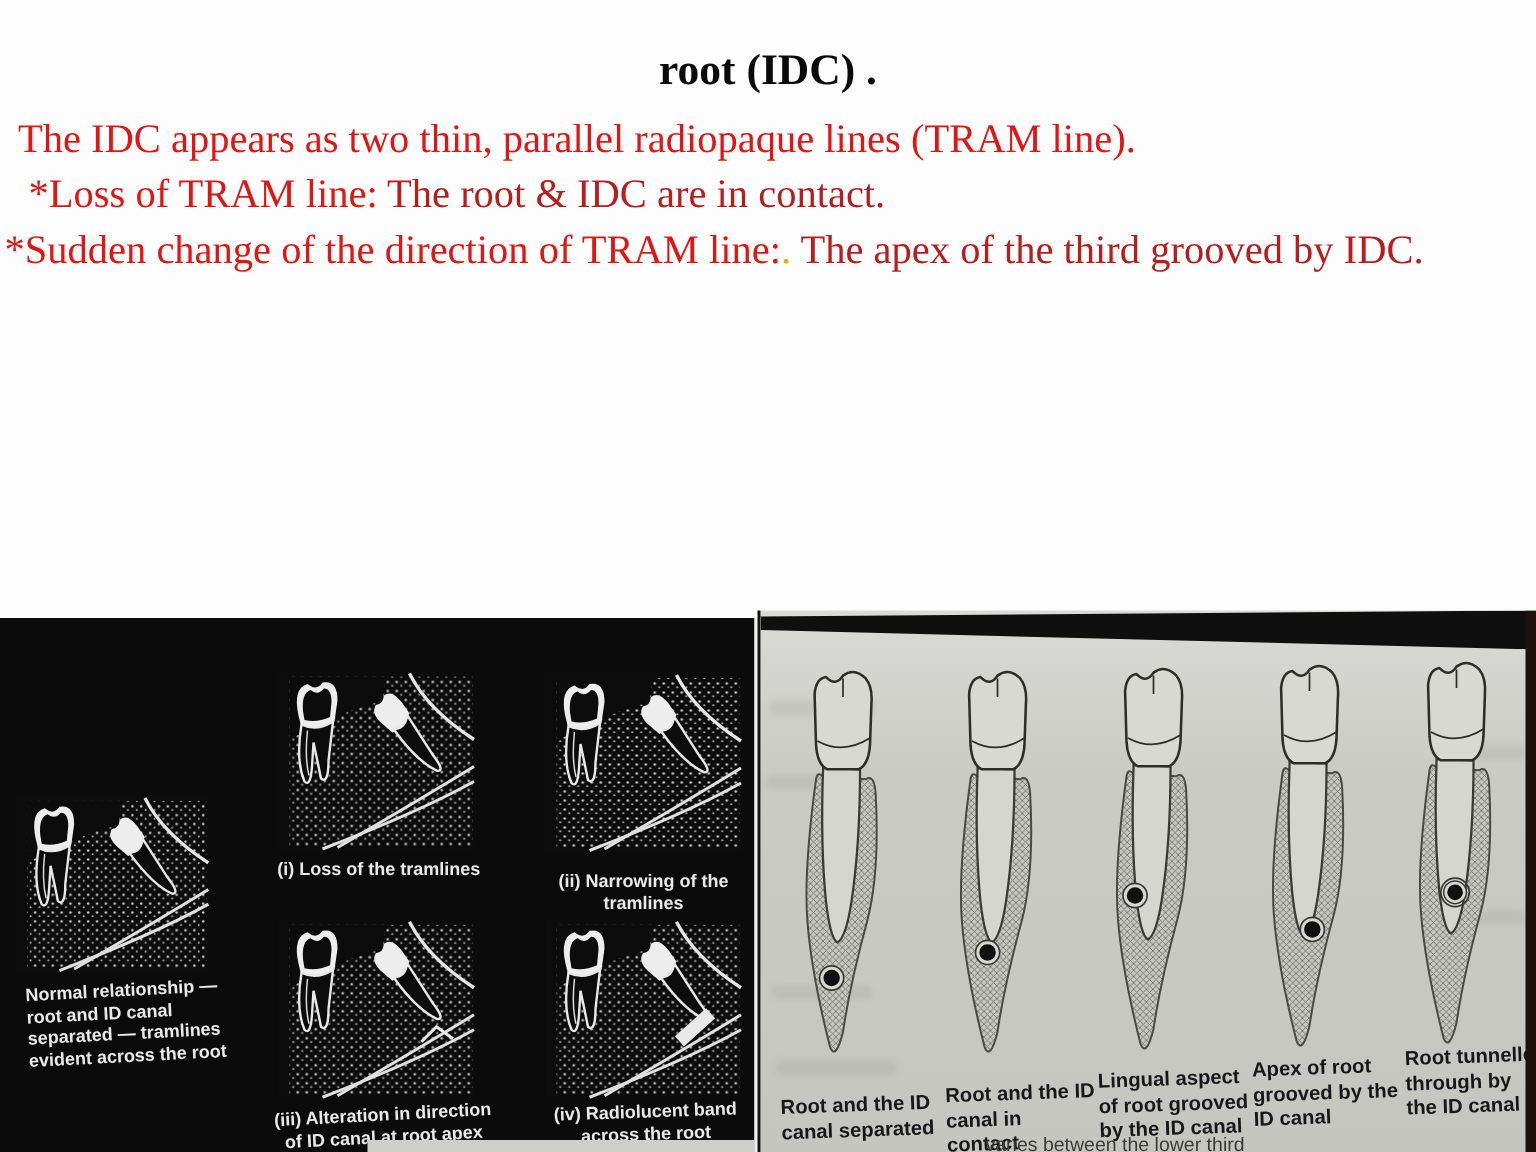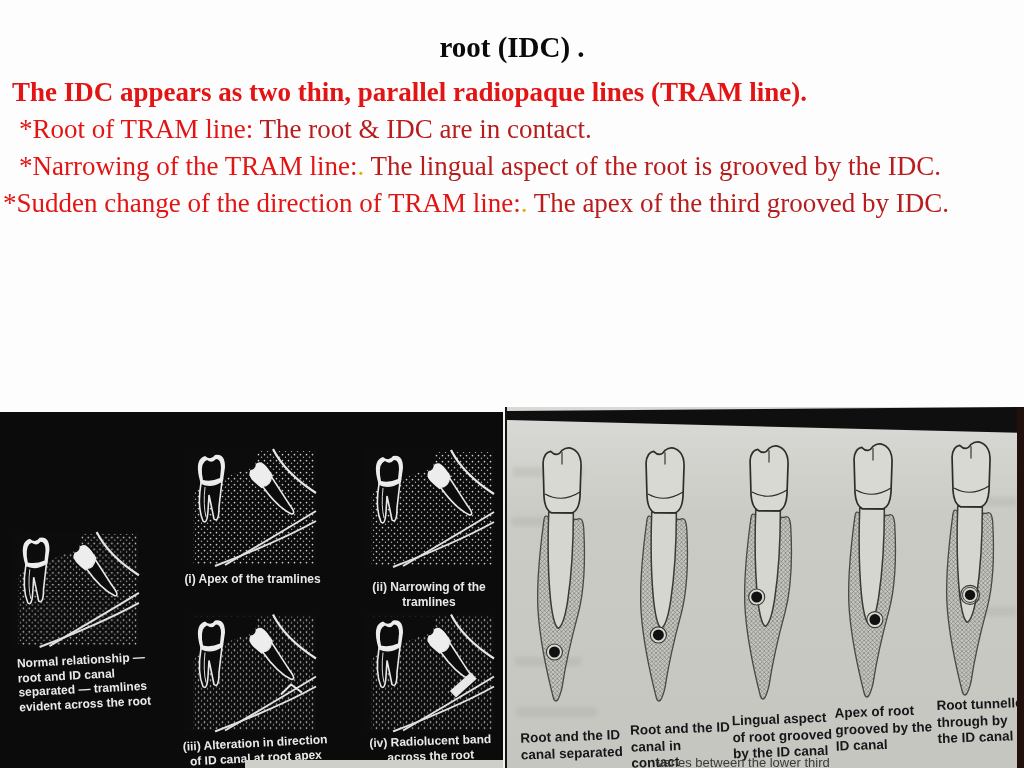--- a/index.html
+++ b/index.html
@@ -3,21 +3,21 @@
 <meta charset="utf-8">
 <style>
   html,body{margin:0;padding:0;background:#ffffff;}
   #screen{position:relative;width:1024px;height:768px;background:#fdfdfd;overflow:hidden;
           font-family:"Liberation Serif", serif;}
 
   
   .title{padding-top:28px;text-align:center;font-weight:bold;font-size:29px;line-height:38px;color:#0a0a0a;}
   .body-text{margin-top:8px;padding-left:3px;width:1002px;font-size:27px;line-height:37px;color:#121212;}
   .body-text p{margin:0;}
-  .ind-sm{text-indent:9px;font-weight:bold;}
+  .ind-sm{text-indent:9px;}
   .ind-md{text-indent:16px;}
   .seg-red{color:#e21414;}
   .seg-yellow{color:#e0b000;}
   .seg-black{color:#b91c1c;}
 
   
   .fig-left{position:absolute;left:0;top:412px;width:503px;height:356px;background:#0b0b0b;}
   .fig-left .bottom-strip{position:absolute;left:245px;top:348px;width:258px;height:8px;background:#cfcfca;}
   .panel{position:absolute;}
   .cap-left{position:absolute;color:#e9e9e9;font-family:"Liberation Sans",sans-serif;
@@ -84,22 +84,21 @@
 </svg>
 
 <div id="screen">
 
   <div class="title">
     <div>root (IDC) .</div>
   </div>
 
   <div class="body-text">
     <p class="ind-sm"><span class="seg-red">The IDC appears as two thin, parallel radiopaque lines (TRAM line).</span></p>
-    <p class="ind-md"><span class="seg-red">*Root of TRAM line:</span><span class="seg-black"> The root &amp; IDC are in contact.</span></p>
-    <p class="ind-md"><span class="seg-red">*Narrowing of the TRAM line:</span><span class="seg-yellow">.</span><span class="seg-black"> The lingual aspect of the root is grooved by the IDC.</span></p>
+    <p class="ind-md"><span class="seg-red">*Loss of TRAM line:</span><span class="seg-black"> The root &amp; IDC are in contact.</span></p>
     <p><span class="seg-red">*Sudden change of the direction of TRAM line:</span><span class="seg-yellow">.</span><span class="seg-black"> The apex of the third grooved by IDC.</span></p>
   </div>
 
   <div class="fig-left">
     <svg class="panel" style="left:10px;top:118px;width:130px;height:118px">
         <use href="#panelScene"></use>
       </svg>
     <svg class="panel" style="left:185px;top:35px;width:132px;height:120px">
         <use href="#panelScene"></use>
       </svg>
@@ -112,21 +111,21 @@
       </svg>
     <svg class="panel" style="left:363px;top:200px;width:132px;height:121px" viewBox="0 0 132 120">
         <use href="#panelScene"></use>
         <rect x="96" y="58" width="9" height="28" fill="#e8e8e8" transform="rotate(48 100 72)"></rect>
       </svg>
 
     <div class="cap-left" style="left:18px;top:240px;width:170px;transform:rotate(-3deg)">Normal relationship —
 root and ID canal
 separated — tramlines
 evident across the root</div>
-    <div class="cap-left cap-center" style="left:180px;top:160px;width:145px">(i) Apex of the tramlines</div>
+    <div class="cap-left cap-center" style="left:180px;top:160px;width:145px">(i) Loss of the tramlines</div>
     <div class="cap-left cap-center" style="left:363px;top:168px;width:132px">(ii) Narrowing of the
 tramlines</div>
     <div class="cap-left cap-center" style="left:178px;top:324px;width:155px;transform:rotate(-3deg)">(iii) Alteration in direction
 of ID canal at root apex</div>
     <div class="cap-left cap-center" style="left:363px;top:322px;width:135px;transform:rotate(-2deg)">(iv) Radiolucent band
 across the root</div>
 
     <div class="bottom-strip"></div>
   </div>
 

